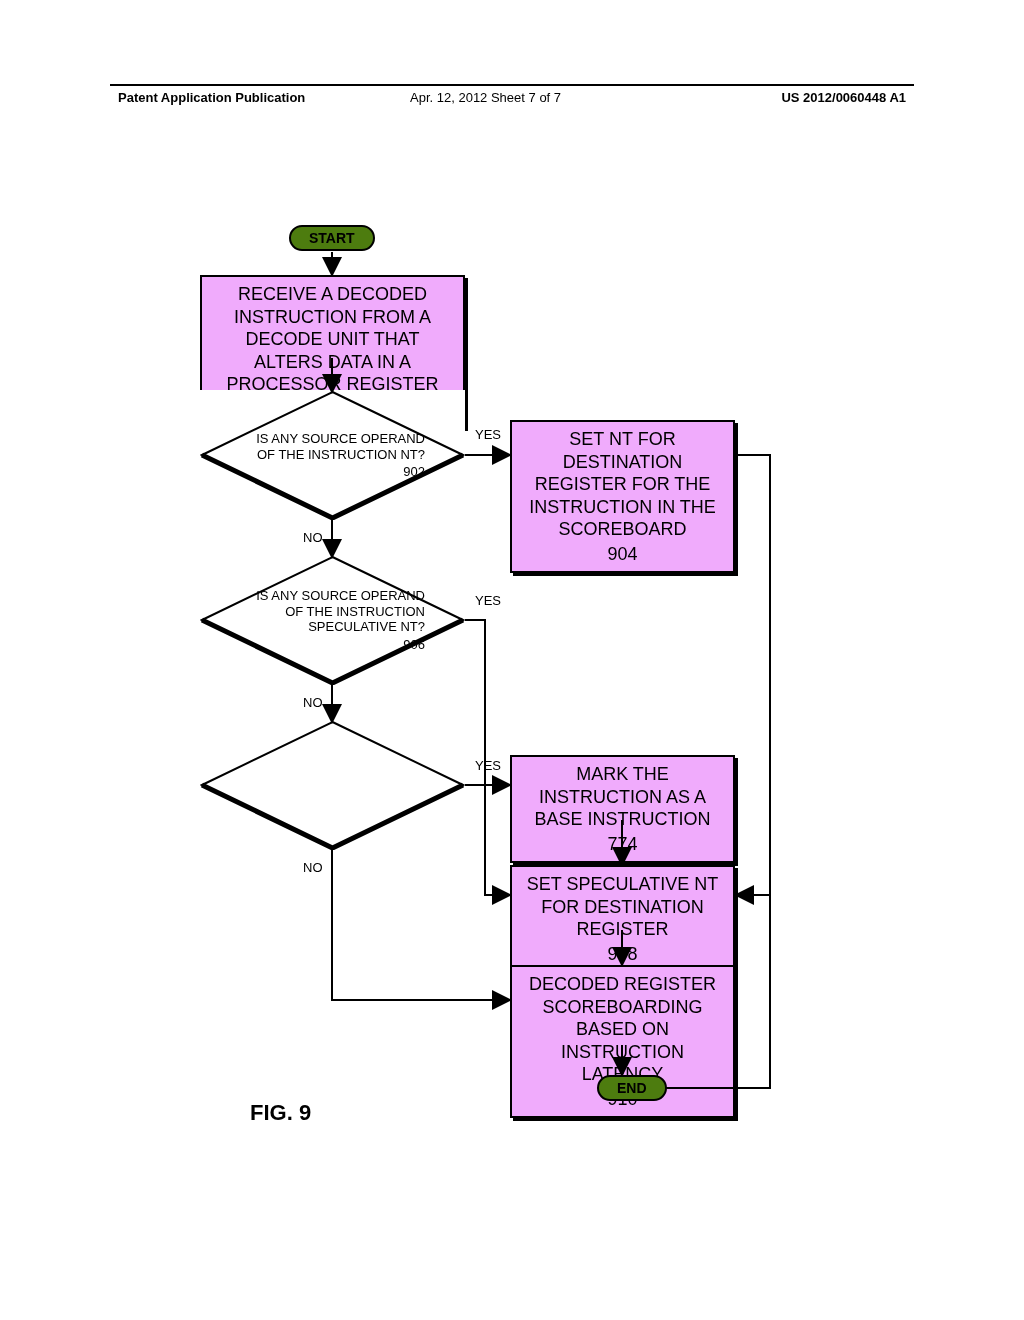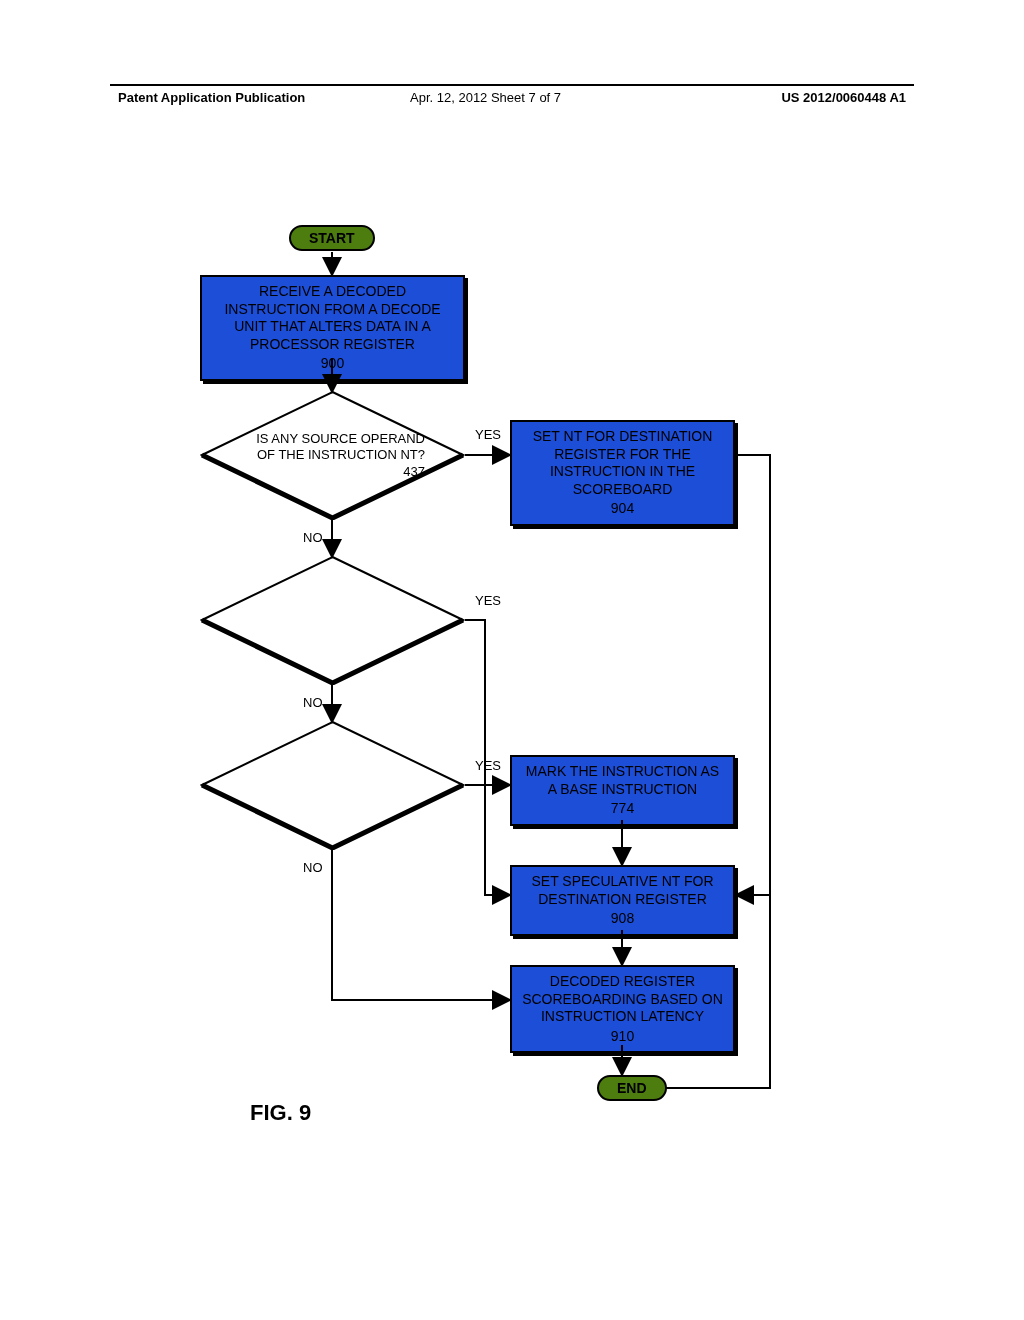--- a/index.html
+++ b/index.html
@@ -27,25 +27,25 @@
     top: 90px;
     font-size: 13px;
   }
   .hdr.left   { left: 118px; font-weight: bold; }
   .hdr.center { left: 410px; }
   .hdr.right  { right: 118px; font-weight: bold; }
 
   
   .shadowbox {
     position: absolute;
-    background: #1d4ed8;
+    background: #f0abfc;
     border: 2px solid #000;
     box-shadow: 3px 3px 0 #000;
     text-align: center;
-    font-size: 14px;
+    font-size: 18px;
     line-height: 1.25;
     padding: 6px 8px;
     box-sizing: border-box;
   }
   .shadowbox .num { display:block; margin-top:2px; }
 
   
   .term {
     position: absolute;
     border: 2.5px solid #000;
@@ -110,34 +110,38 @@
     <span class="num">900</span>
   </div>
 
   <div class="diamond" style="left:200px; top:390px; width:265px; height:130px;">
     <svg viewBox="0 0 265 130" preserveAspectRatio="none">
       <polygon points="132.5,2 263,65 132.5,128 2,65" fill="#fff" stroke="#000" stroke-width="2"></polygon>
       <polyline points="263,65 132.5,128 2,65" fill="none" stroke="#000" stroke-width="5"></polyline>
     </svg>
     <div class="dtext">
       <span>IS ANY SOURCE OPERAND OF THE INSTRUCTION NT?</span>
-      <span class="num">437</span>
+      <span class="num">902</span>
     </div>
   </div>
 
   <div class="shadowbox" style="left:510px; top:420px; width:225px;">
     <span>SET NT FOR DESTINATION REGISTER FOR THE INSTRUCTION IN THE SCOREBOARD</span>
     <span class="num">904</span>
   </div>
 
   <div class="diamond" style="left:200px; top:555px; width:265px; height:130px;">
     <svg viewBox="0 0 265 130" preserveAspectRatio="none">
       <polygon points="132.5,2 263,65 132.5,128 2,65" fill="#fff" stroke="#000" stroke-width="2"></polygon>
       <polyline points="263,65 132.5,128 2,65" fill="none" stroke="#000" stroke-width="5"></polyline>
     </svg>
+    <div class="dtext">
+      <span>IS ANY SOURCE OPERAND OF THE INSTRUCTION SPECULATIVE NT?</span>
+      <span class="num">906</span>
+    </div>
   </div>
 
   <div class="diamond" style="left:200px; top:720px; width:265px; height:130px;">
     <svg viewBox="0 0 265 130" preserveAspectRatio="none">
       <polygon points="132.5,2 263,65 132.5,128 2,65" fill="#fff" stroke="#000" stroke-width="2"></polygon>
       <polyline points="263,65 132.5,128 2,65" fill="none" stroke="#000" stroke-width="5"></polyline>
     </svg>
   </div>
 
   <div class="shadowbox" style="left:510px; top:755px; width:225px;">

